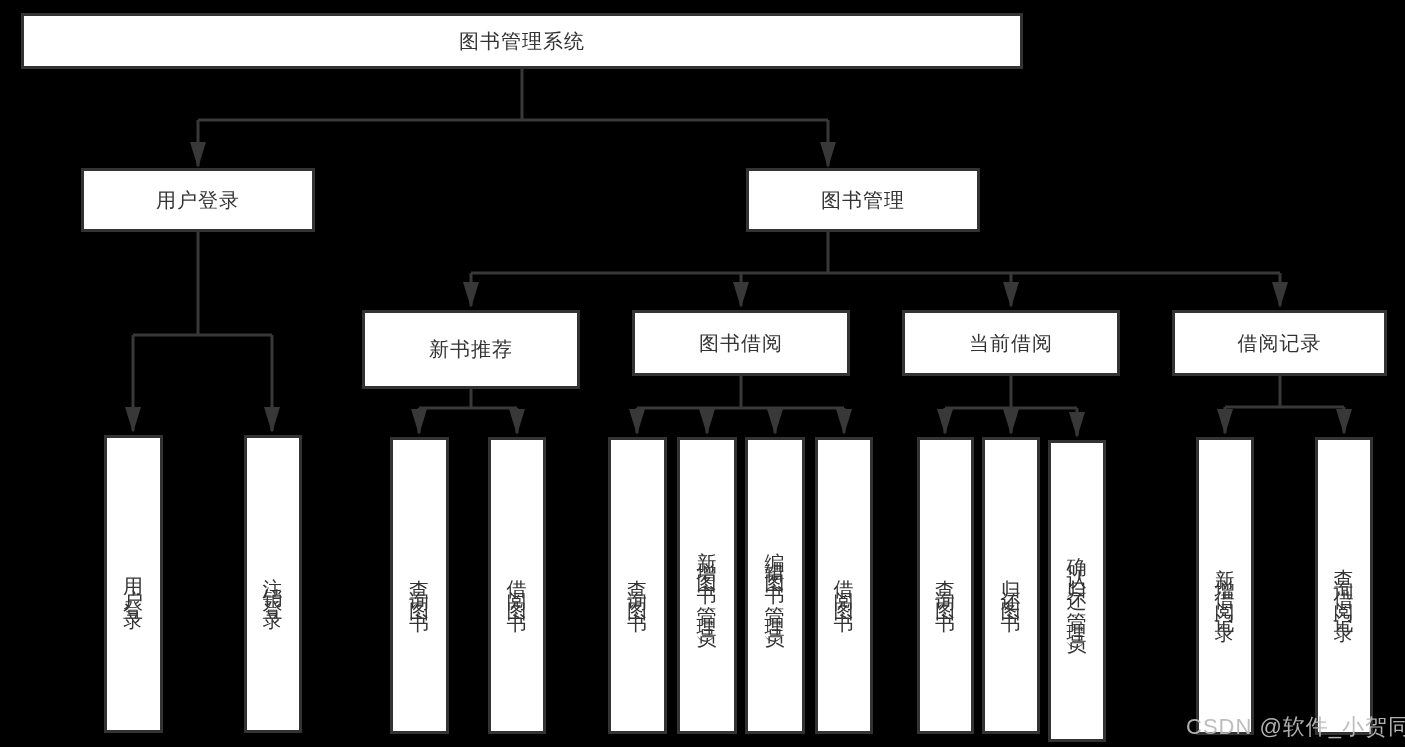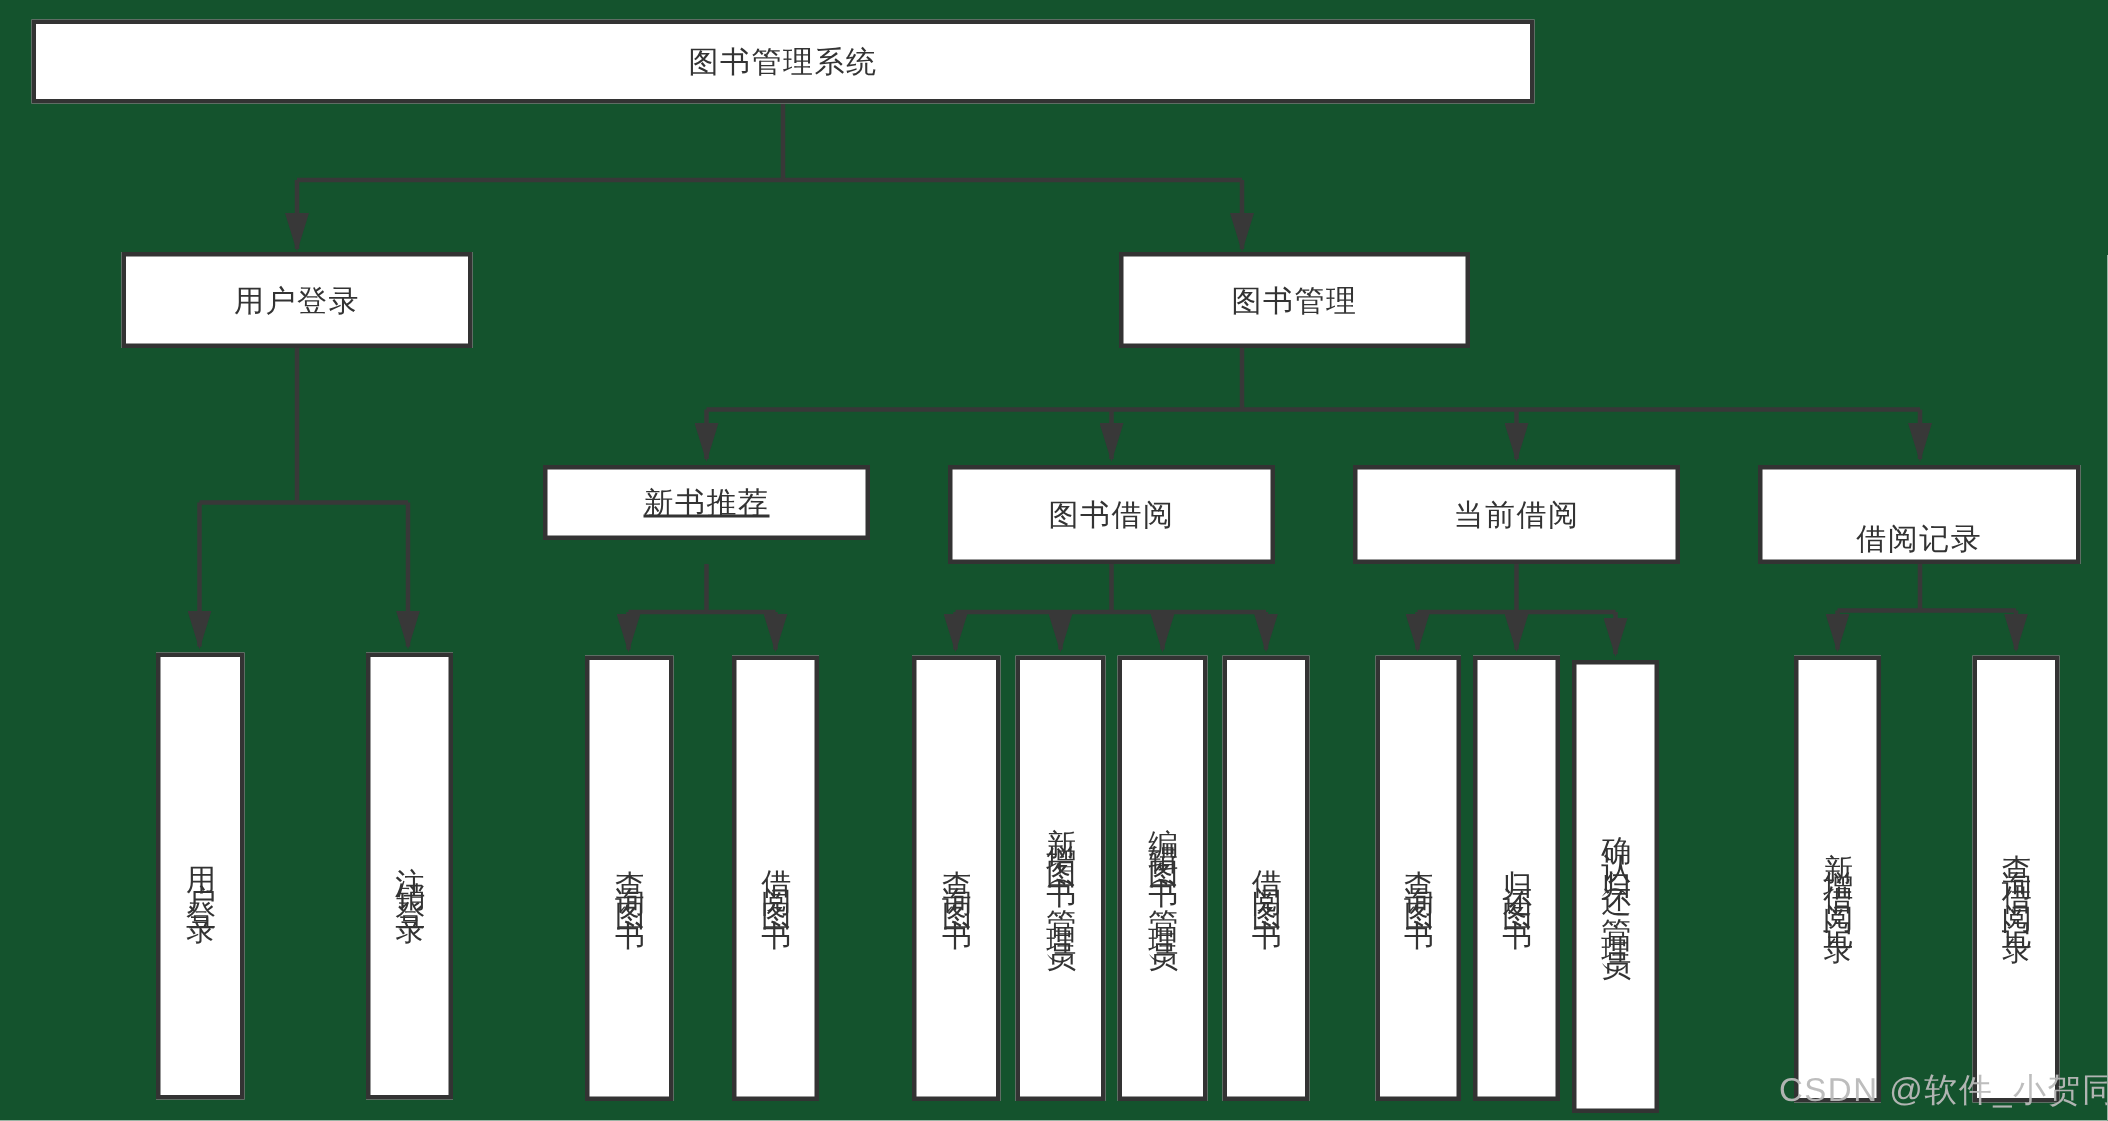--- a/index.html
+++ b/index.html
@@ -1,19 +1,19 @@
 <!DOCTYPE html>
 <html><head>
 <meta charset="utf-8">
 <style>
   html,body{margin:0;padding:0;background:#ffffff;}
   #canvas{
     position:relative;
     width:1405px;height:747px;
-    background:#14532d;
+    background:#000000;
     font-family:"Liberation Sans", sans-serif;
     overflow:hidden;
   }
   #wires{position:absolute;left:0;top:0;z-index:1;}
   .node{
     position:absolute;
     background:#ffffff;
     border:3px solid #333333;
     display:flex;align-items:center;justify-content:center;
     color:#333333;
@@ -90,30 +90,30 @@
     <span>图书管理系统</span>
   </div>
 
   <div class="node" style="left:81px;top:168px;width:234px;height:64px;">
     <span>用户登录</span>
   </div>
   <div class="node" style="left:746px;top:168px;width:234px;height:64px;">
     <span>图书管理</span>
   </div>
 
-  <div class="node" style="left:362px;top:310px;width:218px;height:50px;text-decoration:underline;">
+  <div class="node" style="left:362px;top:310px;width:218px;height:79px;">
     <span>新书推荐</span>
   </div>
   <div class="node" style="left:902px;top:310px;width:218px;height:66px;">
     <span>当前借阅</span>
   </div>
   <div class="node" style="left:632px;top:310px;width:218px;height:66px;">
     <span>图书借阅</span>
   </div>
-  <div class="node" style="left:1172px;top:310px;width:215px;height:66px;align-items:flex-end;">
+  <div class="node" style="left:1172px;top:310px;width:215px;height:66px;">
     <span>借阅记录</span>
   </div>
 
   <div class="node vnode" style="left:104px;top:435px;width:59px;height:298px;">
     <span>用户登录</span>
   </div>
   <div class="node vnode" style="left:244px;top:435px;width:58px;height:298px;">
     <span>注销登录</span>
   </div>
 

